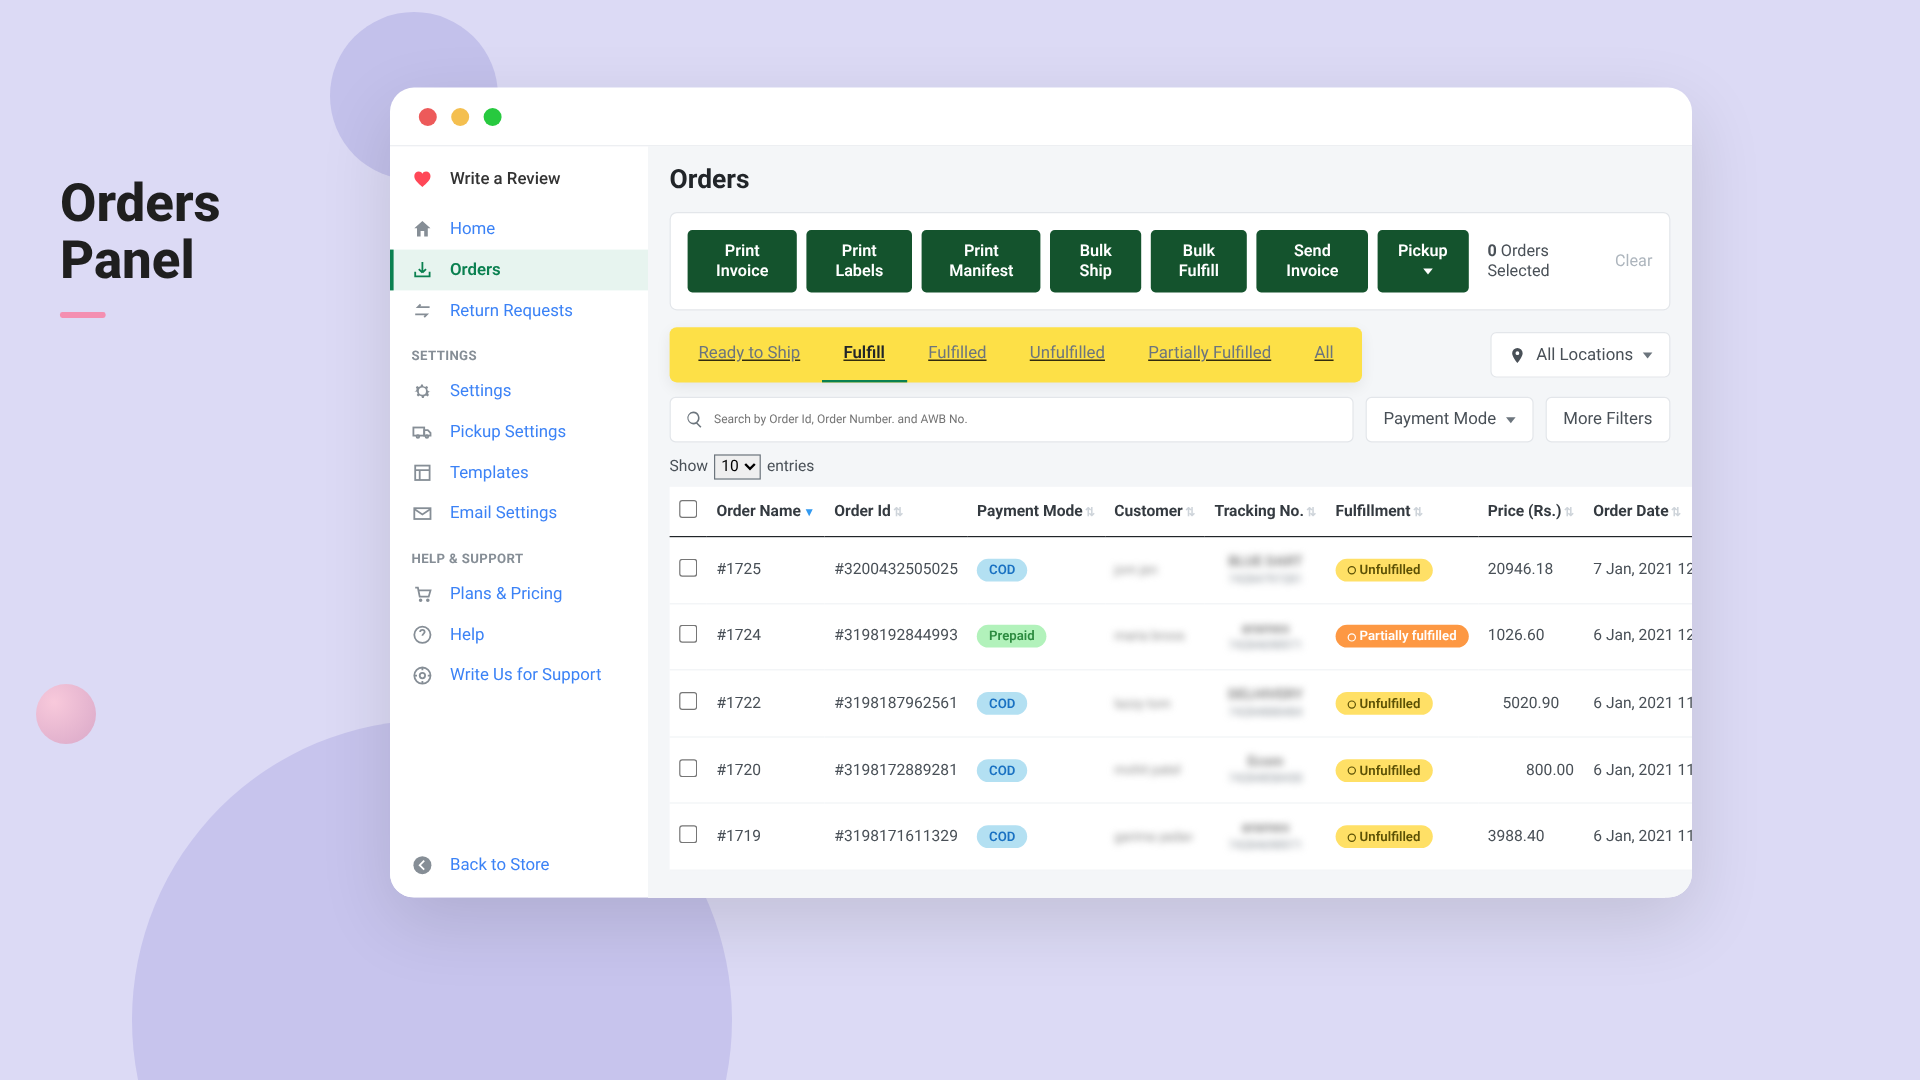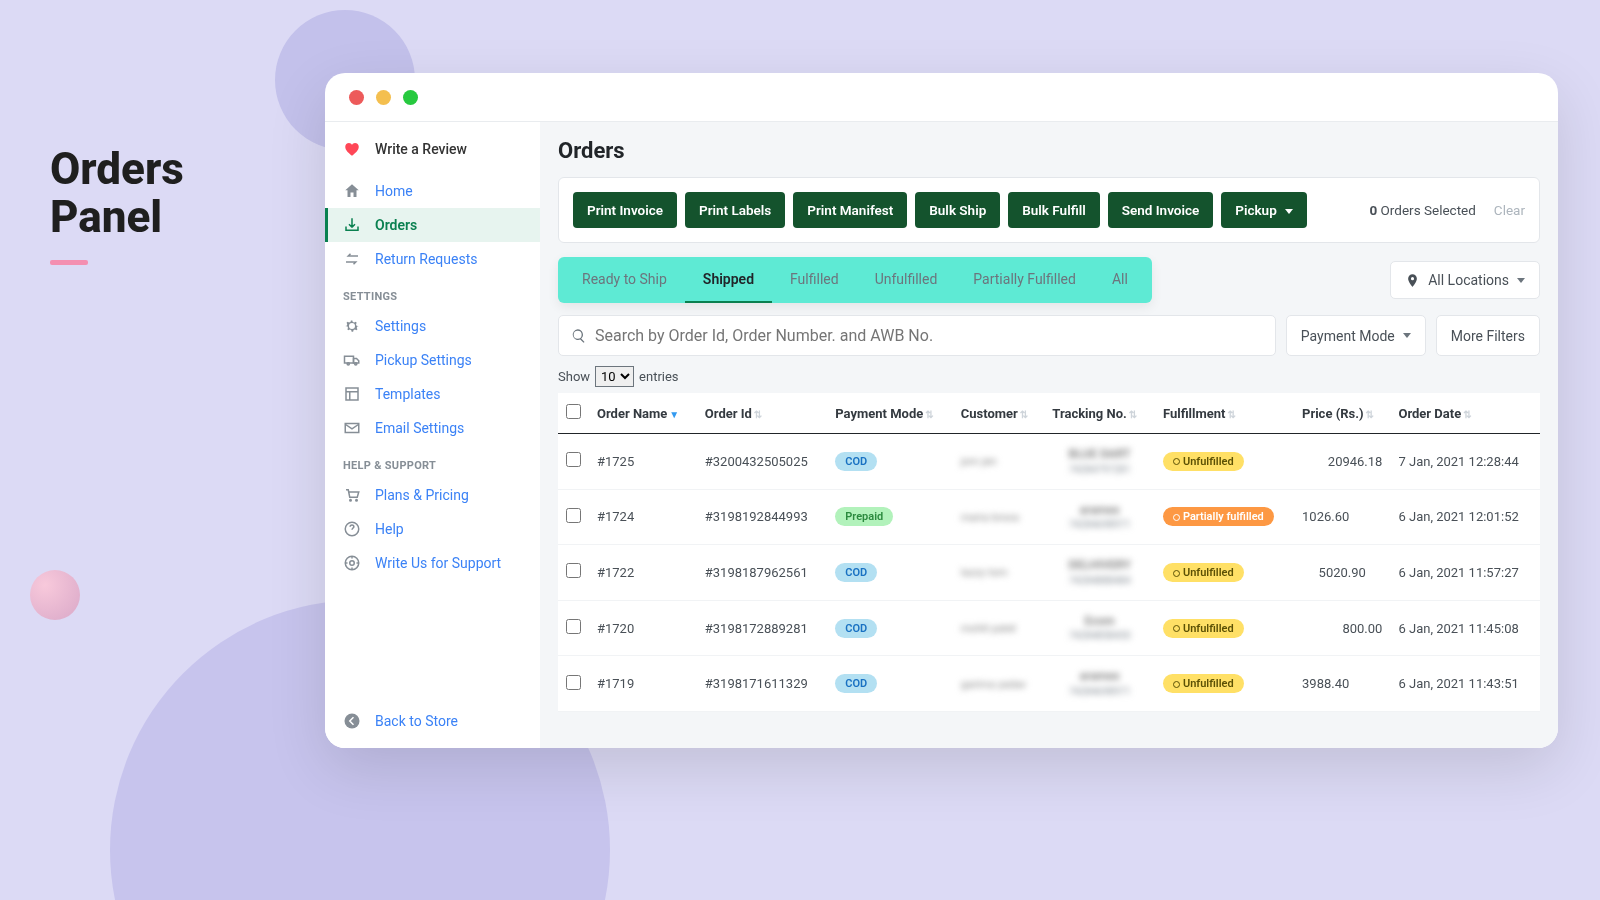--- a/index.html
+++ b/index.html
@@ -7,21 +7,21 @@
 
 .bg-circle-1 { position: absolute; width: 140px; height: 140px; border-radius: 50%; background: #c3c1eb; top: 10px; left: 275px; }
 .bg-circle-2 { position: absolute; width: 50px; height: 50px; border-radius: 50%; background: radial-gradient(circle at 30% 30%, #f8c9db, #d9a8c8); top: 570px; left: 30px; }
 .bg-circle-3 { position: absolute; width: 500px; height: 500px; border-radius: 50%; background: #c7c4ed; top: 600px; left: 110px; }
 
 .marketing { position: absolute; left: 50px; top: 145px; width: 240px; }
 .marketing h1 { font-size: 44px; font-weight: 800; color: #1f1f1f; line-height: 1.1; }
 .marketing .underline { width: 38px; height: 5px; background: #f48fb1; margin: 18px 0 15px 0; border-radius: 2px; }
 .marketing p { font-size: 18px; color: #333; line-height: 1.5; }
 
-.app-window { position: absolute; left: 325px; top: 73px; width: 1233px; height: 675px; background: #fff; border-radius: 20px; box-shadow: 0 20px 60px rgba(0,0,0,0.12); overflow: hidden; display: flex; flex-direction: column; }
+.app-window { position: absolute; left: 325px; top: 73px; width: 1085px; height: 675px; background: #fff; border-radius: 20px; box-shadow: 0 20px 60px rgba(0,0,0,0.12); overflow: hidden; display: flex; flex-direction: column; }
 .titlebar { height: 48px; display: flex; align-items: center; padding: 0 24px; gap: 12px; }
 .dot { width: 15px; height: 15px; border-radius: 50%; }
 .dot.red { background: #ed5a5a; }
 .dot.yellow { background: #f4bf4f; }
 .dot.green { background: #27c93f; }
 
 .app-body { display: flex; flex: 1; overflow: hidden; border-top: 1px solid #e9ecef; }
 
 .sidebar { width: 215px; background: #fff; padding: 10px 0; display: flex; flex-direction: column; }
 .side-item { display: flex; align-items: center; gap: 14px; padding: 8px 18px; color: #3b82f6; font-size: 14px; cursor: pointer; }
@@ -37,29 +37,29 @@
 
 .action-bar { background: #fff; border: 1px solid #e3e6ea; border-radius: 6px; padding: 14px; display: flex; align-items: center; gap: 8px; margin-bottom: 14px; }
 .btn-green { background: #14532d; color: #fff; border: none; padding: 10px 14px; border-radius: 4px; font-size: 13.5px; font-weight: 600; cursor: pointer; }
 .btn-green.dd::after { content: ''; display: inline-block; width: 0; height: 0; border-left: 4px solid transparent; border-right: 4px solid transparent; border-top: 5px solid #fff; margin-left: 8px; vertical-align: middle; }
 .action-spacer { flex: 1; }
 .selected-count { font-size: 13.5px; color: #495057; }
 .selected-count b { font-weight: 700; }
 .clear-link { font-size: 13.5px; color: #adb5bd; margin-left: 10px; cursor: pointer; }
 
 .tabs-row { display: flex; align-items: center; gap: 14px; margin-bottom: 12px; }
-.tabs { background: #5eead4; border-radius: 6px; box-shadow: 0 4px 12px rgba(0,0,0,0.07); display: flex; padding: 0 6px; }
+.tabs { background: #fde047; border-radius: 6px; box-shadow: 0 4px 12px rgba(0,0,0,0.07); display: flex; padding: 0 6px; text-decoration: underline; }
 .tab { padding: 14px 18px; font-size: 14px; color: #6c757d; cursor: pointer; border-bottom: 2.5px solid transparent; }
 .tab.active { color: #212529; font-weight: 600; border-bottom-color: #0a8050; }
 .loc-dd { margin-left: auto; background: #fff; border: 1px solid #e3e6ea; border-radius: 5px; padding: 10px 14px; display: flex; align-items: center; gap: 8px; font-size: 14px; color: #495057; cursor: pointer; }
 .caret-down { width: 0; height: 0; border-left: 4px solid transparent; border-right: 4px solid transparent; border-top: 5px solid #6c757d; }
 
 .search-row { display: flex; gap: 10px; margin-bottom: 10px; }
 .search-box { flex: 1; background: #fff; border: 1px solid #e3e6ea; border-radius: 5px; display: flex; align-items: center; padding: 0 12px; }
-.search-box input { flex: 1; border: none; outline: none; padding: 10px 8px; font-size: 16px; }
+.search-box input { flex: 1; border: none; outline: none; padding: 10px 8px; font-size: 10px; }
 .filter-dd { background: #fff; border: 1px solid #e3e6ea; border-radius: 5px; padding: 10px 14px; font-size: 14px; color: #495057; display: flex; align-items: center; gap: 8px; cursor: pointer; }
 
 .chip-row { margin-bottom: 8px; }
 .chip { display: inline-flex; align-items: center; gap: 8px; background: #e3e6ea; border-radius: 4px; padding: 6px 10px; font-size: 13px; color: #495057; }
 .chip .x { cursor: pointer; color: #6c757d; font-weight: 700; }
 
 .show-entries { font-size: 13px; color: #495057; margin-bottom: 6px; display: flex; align-items: center; gap: 5px; }
 .show-entries select { border: 1px solid #6c757d; font-size: 13px; padding: 1px; }
 
 table { width: 100%; border-collapse: collapse; background: #fff; font-size: 13px; }
@@ -228,21 +228,21 @@
         <button class="btn-green">Send Invoice</button>
         <button class="btn-green dd">Pickup</button>
         <div class="action-spacer"></div>
         <span class="selected-count"><b>0</b> <span>Orders Selected</span></span>
         <span class="clear-link">Clear</span>
       </div>
 
       <div class="tabs-row">
         <div class="tabs">
           <div class="tab">Ready to Ship</div>
-          <div class="tab active">Shipped</div>
+          <div class="tab active">Fulfill</div>
           <div class="tab">Fulfilled</div>
           <div class="tab">Unfulfilled</div>
           <div class="tab">Partially Fulfilled</div>
           <div class="tab">All</div>
         </div>
         <div class="loc-dd">
           <svg viewBox="0 0 24 24" width="15" height="15" fill="currentColor">
               <path d="M12 2a7 7 0 00-7 7c0 5 7 13 7 13s7-8 7-13a7 7 0 00-7-7zm0 9.5a2.5 2.5 0 110-5 2.5 2.5 0 010 5z"></path>
             </svg>
           <span>All Locations</span>
@@ -295,21 +295,21 @@
               <td>#3200432505025</td>
               <td class="center"><span class="pill cod">COD</span></td>
               <td class="center"><span class="blurred">jom jen</span></td>
               <td class="tracking-cell">
                 <div class="blurred">
                   <div class="tracking-carrier">BLUE DART</div>
                   <div class="tracking-num">74284797281</div>
                 </div>
               </td>
               <td class="center"><span class="pill unfulfilled"><span class="dot-i"></span>Unfulfilled</span></td>
-              <td style="text-align:right">20946.18</td>
+              <td style="text-align:left">20946.18</td>
               <td>7 Jan, 2021 12:28:44</td>
             </tr>
             <tr>
               <td><input type="checkbox" style=""></td>
               <td>#1724</td>
               <td>#3198192844993</td>
               <td class="center"><span class="pill prepaid">Prepaid</span></td>
               <td class="center"><span class="blurred">maria broos</span></td>
               <td class="tracking-cell">
                 <div class="blurred">

